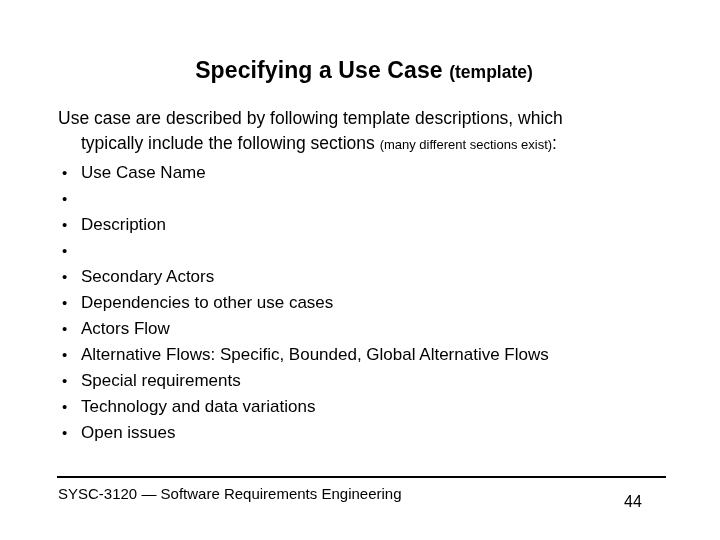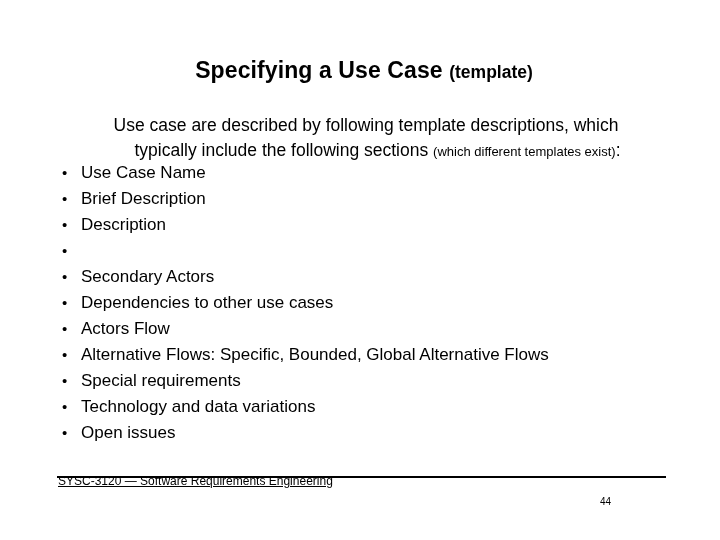--- a/index.html
+++ b/index.html
@@ -38,26 +38,25 @@
   .slide-title .title-sub {
     font-size: 17.5px;
     font-weight: bold;
     letter-spacing: 0;
   }
 
   
   .lead {
     position: absolute;
     left: 58px;
-    top: 95px;
+    top: 88px;
     width: 616px;
     font-size: 17.5px;
     line-height: 25px;
     text-indent: 0;
-    text-align: center;
   }
   .lead-line1 { display: block; }
   .lead-line2 {
     display: block;
     padding-left: 23px;
   }
   .lead .small-note {
     font-size: 13px;
   }
 
@@ -94,58 +93,56 @@
     position: absolute;
     left: 57px;
     top: 476px;
     width: 609px;
     height: 0;
     border-top: 2px solid #000000;
   }
   .footer-left {
     position: absolute;
     left: 58px;
-    top: 474px;
-    font-size: 12px;
+    top: 486px;
+    font-size: 15px;
     line-height: 15px;
     white-space: nowrap;
-    text-decoration: underline;
   }
   .footer-page {
     position: absolute;
     left: 600px;
     top: 494px;
     width: 66px;
-    text-align: left;
-    font-size: 10px;
+    text-align: center;
+    font-size: 16px;
     line-height: 15px;
   }
 </style>
 </head>
 <body>
 
 <div class="slide">
 
   <h1 class="slide-title">
     <span>Specifying a Use Case </span><span class="title-sub">(template)</span>
   </h1>
 
   <p class="lead">
     <span class="lead-line1">Use case are described by following template descriptions, which</span>
-    <span class="lead-line2"><span>typically include the following sections </span><span class="small-note">(which different templates exist)</span><span>:</span></span>
+    <span class="lead-line2"><span>typically include the following sections </span><span class="small-note">(many different sections exist)</span><span>:</span></span>
   </p>
 
   <ul class="bullet-list">
     <li class="bullet-item">
       <span class="bullet-dot">•</span>
       <span>Use Case Name</span>
     </li>
     <li class="bullet-item">
       <span class="bullet-dot">•</span>
-      <span>Brief Description</span>
     </li>
     <li class="bullet-item">
       <span class="bullet-dot">•</span>
       <span>Description</span>
     </li>
     <li class="bullet-item">
       <span class="bullet-dot">•</span>
     </li>
     <li class="bullet-item">
       <span class="bullet-dot">•</span>

